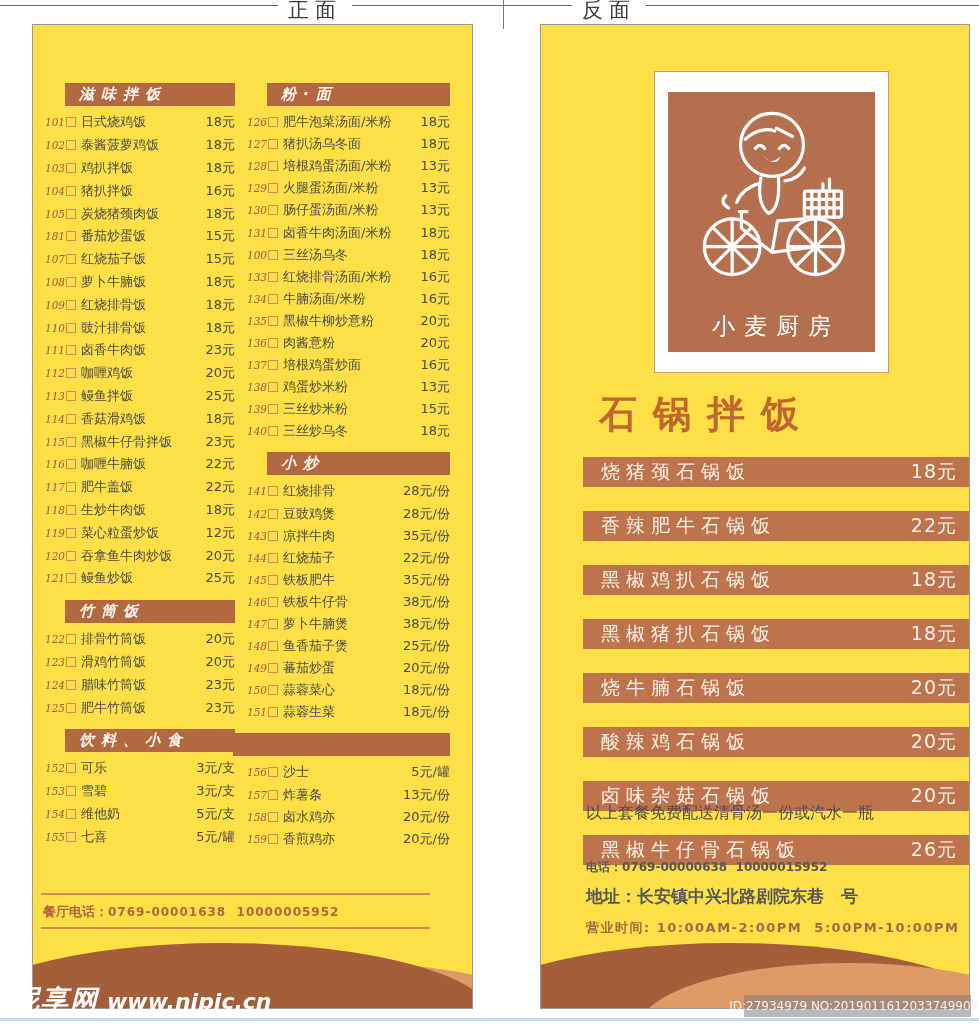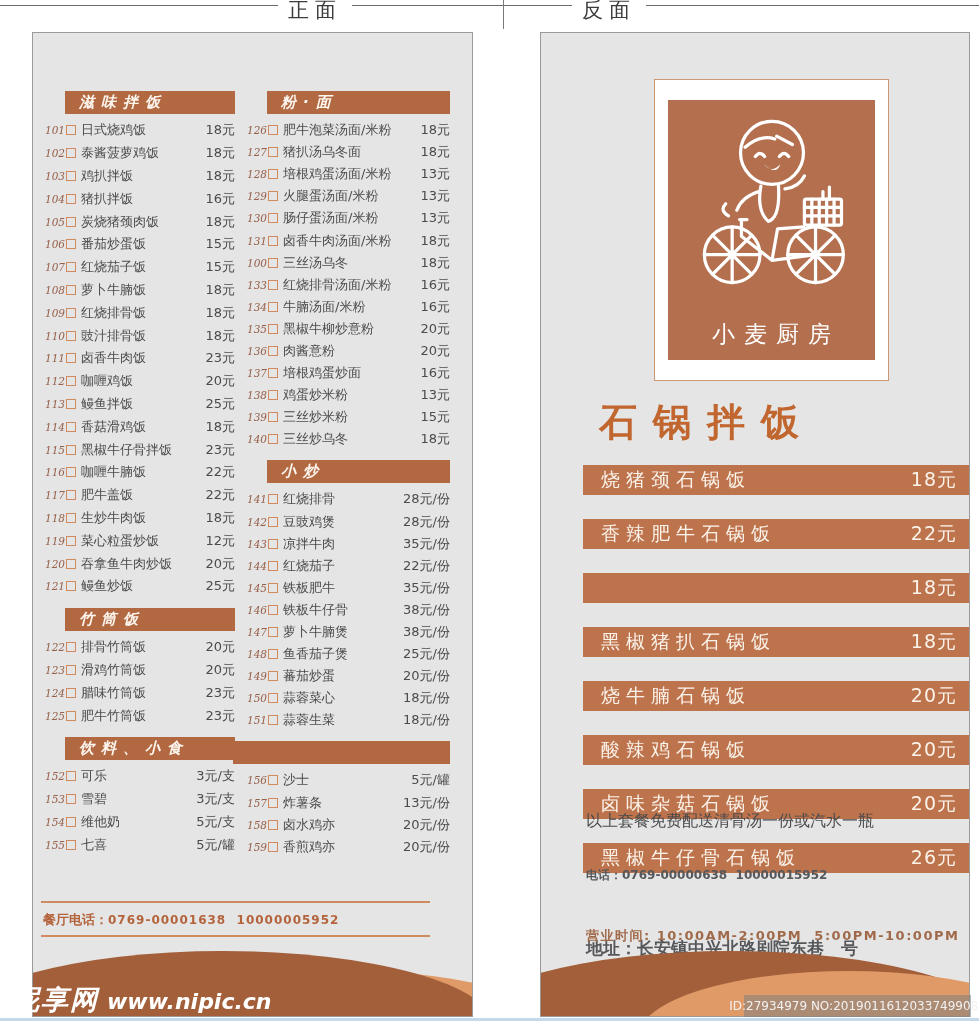--- a/index.html
+++ b/index.html
@@ -7,21 +7,21 @@
   .canvas { position:relative; width:979px; height:1024px; background:#fff; overflow:hidden; }
 
   
   .topline { position:absolute; left:0; right:0; top:5px; border-top:1.5px solid #6b6b6b; }
   .side-label { position:absolute; top:-4px; background:#fff; padding:0 10px; font-size:21px; color:#3c3c3c; letter-spacing:6px; z-index:3; }
   .lbl-front { left:278px; }
   .lbl-back { left:572px; }
   .cutmark { position:absolute; left:503px; top:0; height:29px; border-left:1.5px solid #7a7a7a; }
 
   
-  .panel { position:absolute; top:32px; height:985px; background:#e5e5e5; border:1px solid #9a9a9a; overflow:hidden; }
+  .panel { position:absolute; top:24px; height:985px; background:#fde047; border:1px solid #9a9a9a; overflow:hidden; }
   .panel-front { left:32px; width:441px; }
   .panel-back { left:540px; width:430px; }
 
   
   .hill { position:absolute; border-radius:50%; }
   .hill-dark { width:540px; height:150px; left:-80px; bottom:-85px; background:#a25f3a; z-index:2; }
   .hill-light { width:420px; height:130px; right:-90px; bottom:-85px; background:#e09a67; z-index:1; }
   .panel-back .hill-light { z-index:3; }
 
   
@@ -59,21 +59,21 @@
   .pot-title { position:absolute; top:364px; left:42px; width:390px; text-align:left;
                font-size:38px; font-weight:bold; color:#c0662e; letter-spacing:16px; padding-left:16px; white-space:nowrap; }
   .pot-rows { position:absolute; left:42px; right:-2px; top:432px; }
   .pot-row { display:flex; align-items:center; height:30px; margin-bottom:24px;
              background:#bd734c; padding:0 14px 0 18px; }
   .pot-name { font-size:19px; color:#fbf3ea; letter-spacing:6px; white-space:nowrap; }
   .pot-price { margin-left:auto; font-size:19px; color:#fbf3ea; letter-spacing:1px; white-space:nowrap; }
 
   .back-note { position:absolute; left:45px; top:778px; font-size:16px; color:#4a4b4d; white-space:pre; }
   .back-phone { position:absolute; left:45px; top:834px; font-size:12px; font-weight:bold; color:#56575a; white-space:pre; }
-  .back-addr { position:absolute; left:45px; top:860px; font-size:17px; font-weight:bold; color:#56575a; white-space:pre;margin-top:44px; }
+  .back-addr { position:absolute; left:45px; top:860px; font-size:17px; font-weight:bold; color:#56575a; white-space:pre; }
   .back-hours { position:absolute; left:45px; top:894px; font-size:13px; font-weight:bold;
                 color:#a06a4a; letter-spacing:1.5px; white-space:pre; }
 
   
   .wm { position:absolute; left:12px; top:982px; z-index:30; color:#fff; font-weight:bold; font-style:italic; white-space:nowrap; }
   .wm-site { font-size:27px; letter-spacing:2px; margin-right:8px; }
   .wm-url { font-size:22px; }
   .idbox { position:absolute; left:744px; top:995px; width:227px; height:22px; z-index:30;
            background:rgba(128,128,128,0.55); color:#f2f2f2; font-size:12px;
            display:flex; align-items:center; justify-content:center; white-space:nowrap; }
@@ -117,21 +117,21 @@
             <span class="nm">猪扒拌饭</span>
             <span class="pr">16元</span>
           </div>
           <div class="mi">
             <span class="num">105</span>
             <span class="cb"></span>
             <span class="nm">炭烧猪颈肉饭</span>
             <span class="pr">18元</span>
           </div>
           <div class="mi">
-            <span class="num">106</span>
+            <span class="num">181</span>
             <span class="cb"></span>
             <span class="nm">番茄炒蛋饭</span>
             <span class="pr">15元</span>
           </div>
           <div class="mi">
             <span class="num">107</span>
             <span class="cb"></span>
             <span class="nm">红烧茄子饭</span>
             <span class="pr">15元</span>
           </div>
@@ -491,20 +491,21 @@
     <div class="pot-rows">
         <div class="pot-row">
           <span class="pot-name">烧猪颈石锅饭</span>
           <span class="pot-price">18元</span>
         </div>
         <div class="pot-row">
           <span class="pot-name">香辣肥牛石锅饭</span>
           <span class="pot-price">22元</span>
         </div>
         <div class="pot-row">
+          <span class="pot-name">黑椒鸡扒石锅饭</span>
           <span class="pot-price">18元</span>
         </div>
         <div class="pot-row">
           <span class="pot-name">黑椒猪扒石锅饭</span>
           <span class="pot-price">18元</span>
         </div>
         <div class="pot-row">
           <span class="pot-name">烧牛腩石锅饭</span>
           <span class="pot-price">20元</span>
         </div>

